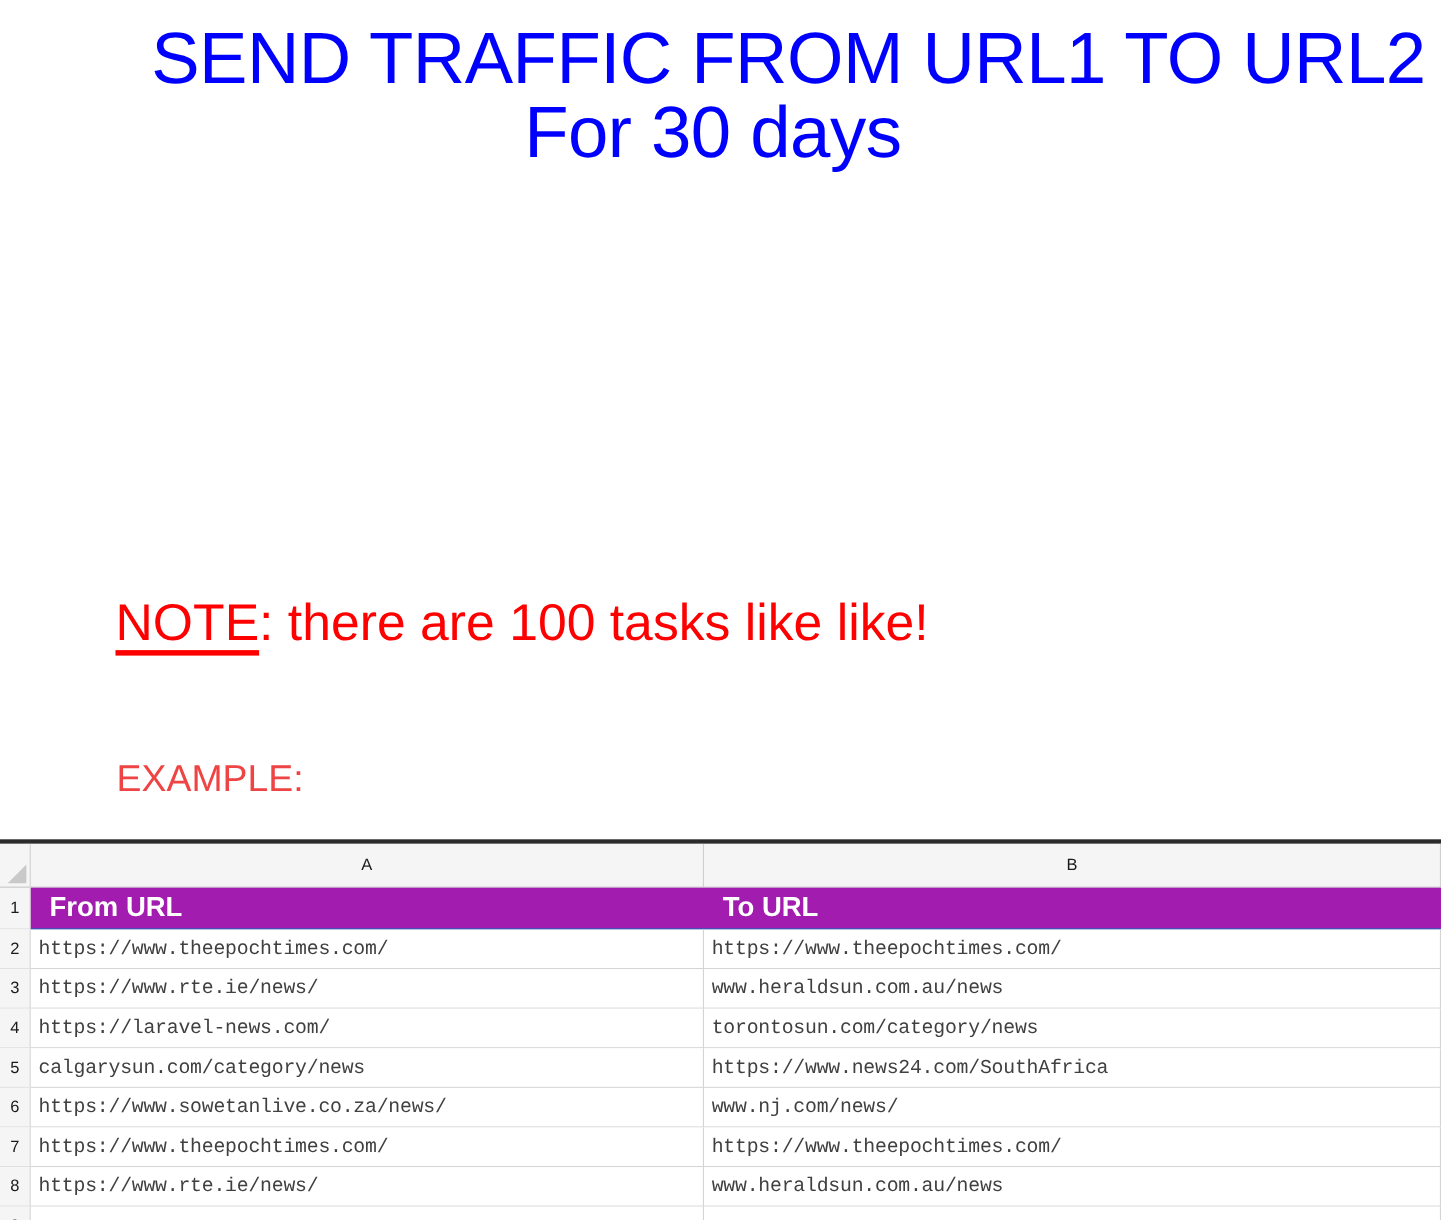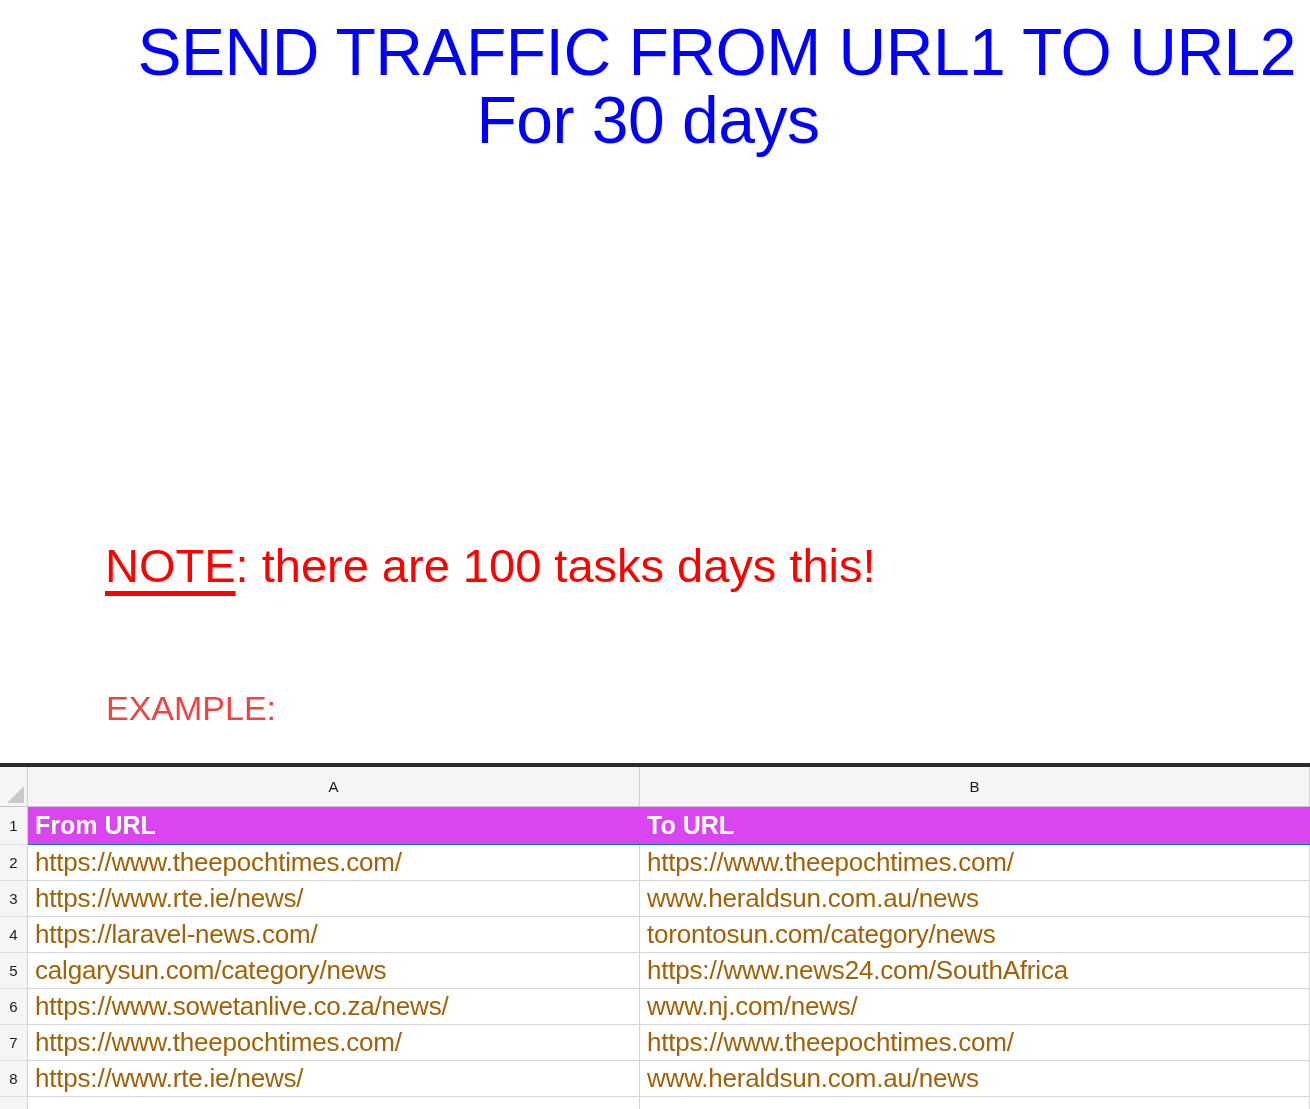--- a/index.html
+++ b/index.html
@@ -140,59 +140,60 @@
   }
 
   
   .cell {
     height: 36px;
     border-right: 1px solid #D4D4D4;
     border-bottom: 1px solid #D4D4D4;
     display: flex;
     align-items: center;
     padding-left: 7px;
-    font-size: 26px;
-    color: #a16207;
+    font-size: 18px;
+    color: #404040;
     letter-spacing: -0.2px;
     white-space: nowrap;
     overflow: hidden;
     box-sizing: border-box;
     background: #ffffff;
+    font-family: Liberation Mono, monospace;
   }
 
   
   .hdr-cell {
     height: 38px;
-    background: #d946ef;
+    background: #a21caf;
     color: #FFFFFF;
     font-weight: bold;
     font-size: 25px;
     display: flex;
     align-items: center;
-    padding-left: 7px;
+    padding-left: 17px;
     white-space: nowrap;
     box-sizing: border-box;
     border-bottom: 1px solid #1071BE;
   }
   .rownum-hdr {
     height: 38px;
   }
 </style>
 </head>
 <body>
 
 <div class="slide">
 
   <div class="title-block">
     <span class="title-line-1">SEND TRAFFIC FROM URL1 TO URL2</span>
     <span class="title-line-2">For 30 days</span>
   </div>
 
 
-  <div class="note"><span class="note-underline">NOTE</span><span>: there are 100 tasks days this!</span></div>
+  <div class="note"><span class="note-underline">NOTE</span><span>: there are 100 tasks like like!</span></div>
 
   <div class="example-label">EXAMPLE:</div>
 
 </div>
 
 <div class="sheet">
   <div class="sheet-grid">
 
     <div class="corner-cell">
       <div class="corner-tri"></div>

